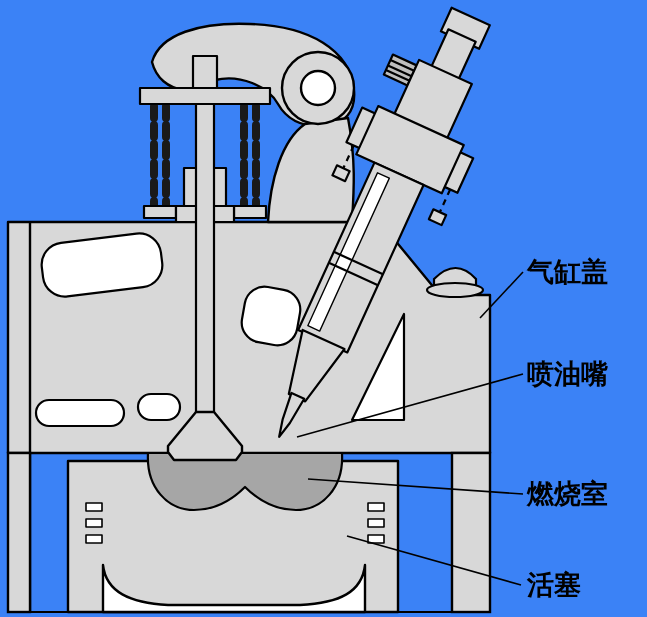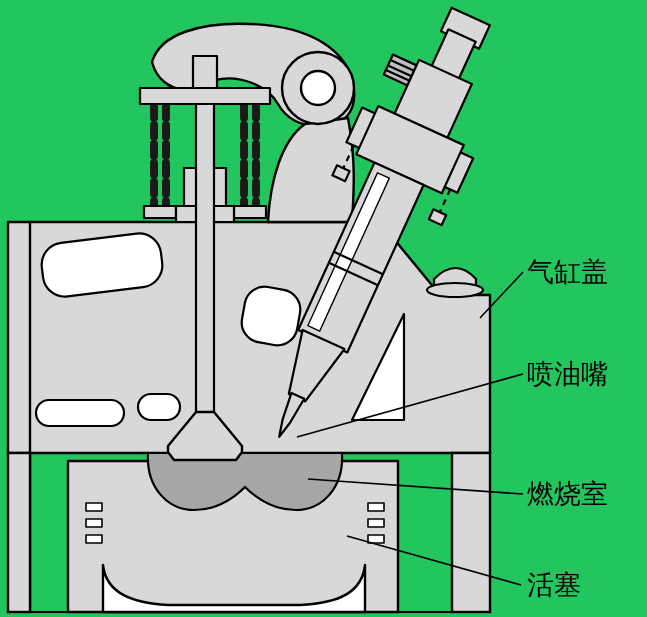--- a/index.html
+++ b/index.html
@@ -1,17 +1,17 @@
 <!DOCTYPE html>
 <html><head>
 <meta charset="utf-8">
 <style>
   html,body{margin:0;padding:0;background:#ffffff;}
-  #page{position:relative;width:647px;height:617px;background:#22c55e;overflow:hidden;
-        font-family:"DejaVu Serif","Liberation Serif",serif;}
+  #page{position:relative;width:647px;height:617px;background:#3b82f6;overflow:hidden;
+        font-family:"DejaVu Serif","Liberation Serif",serif;font-weight:bold;}
   svg{position:absolute;left:0;top:0;}
   text.diagram-label{font-size:27px;fill:#000;font-family:"DejaVu Serif","Liberation Serif",serif;}
 </style>
 </head>
 <body>
 
 <div id="page">
 <svg width="647" height="617" viewBox="0 0 647 617">
 
   <g stroke="#000" stroke-width="2.4" fill="#d8d8d8" stroke-linejoin="round">

